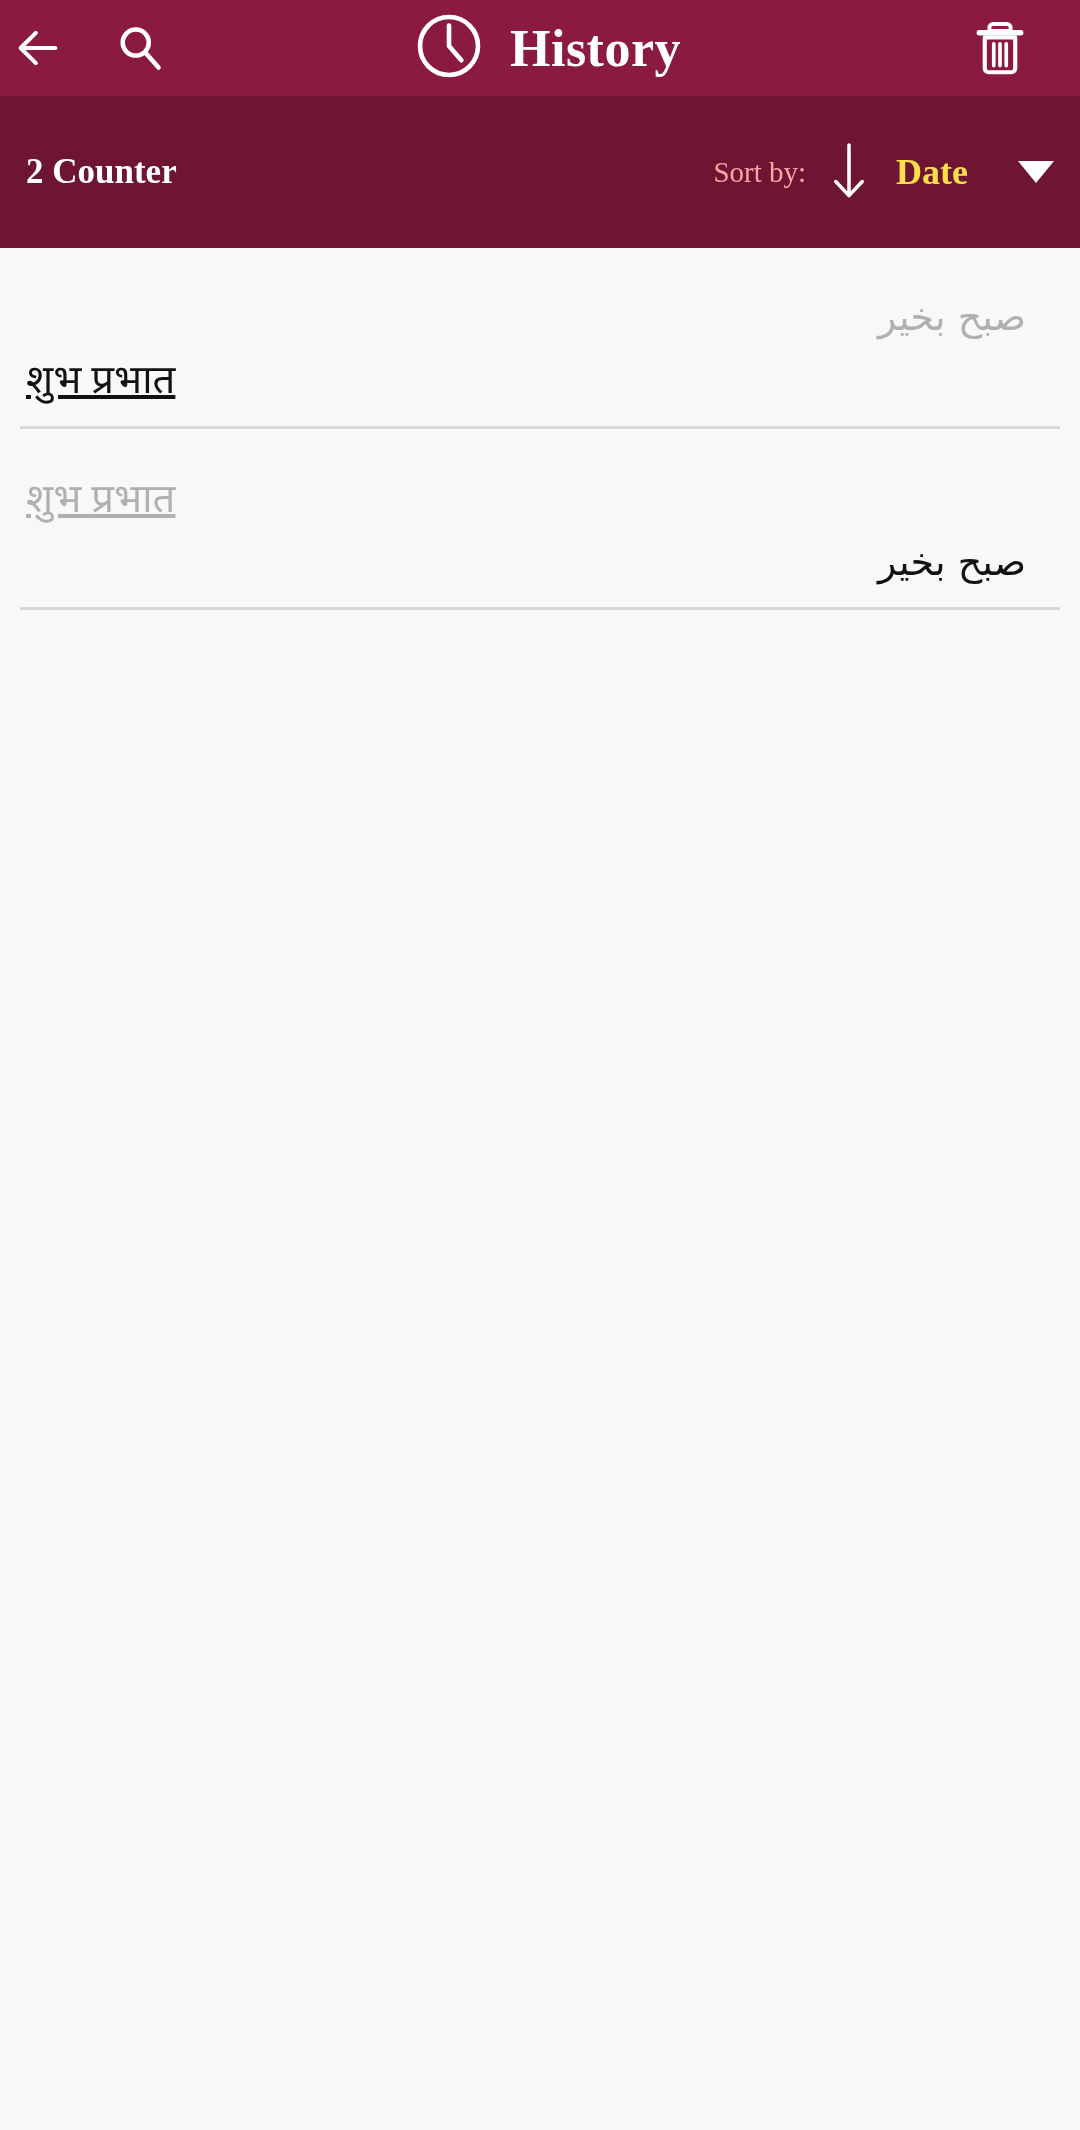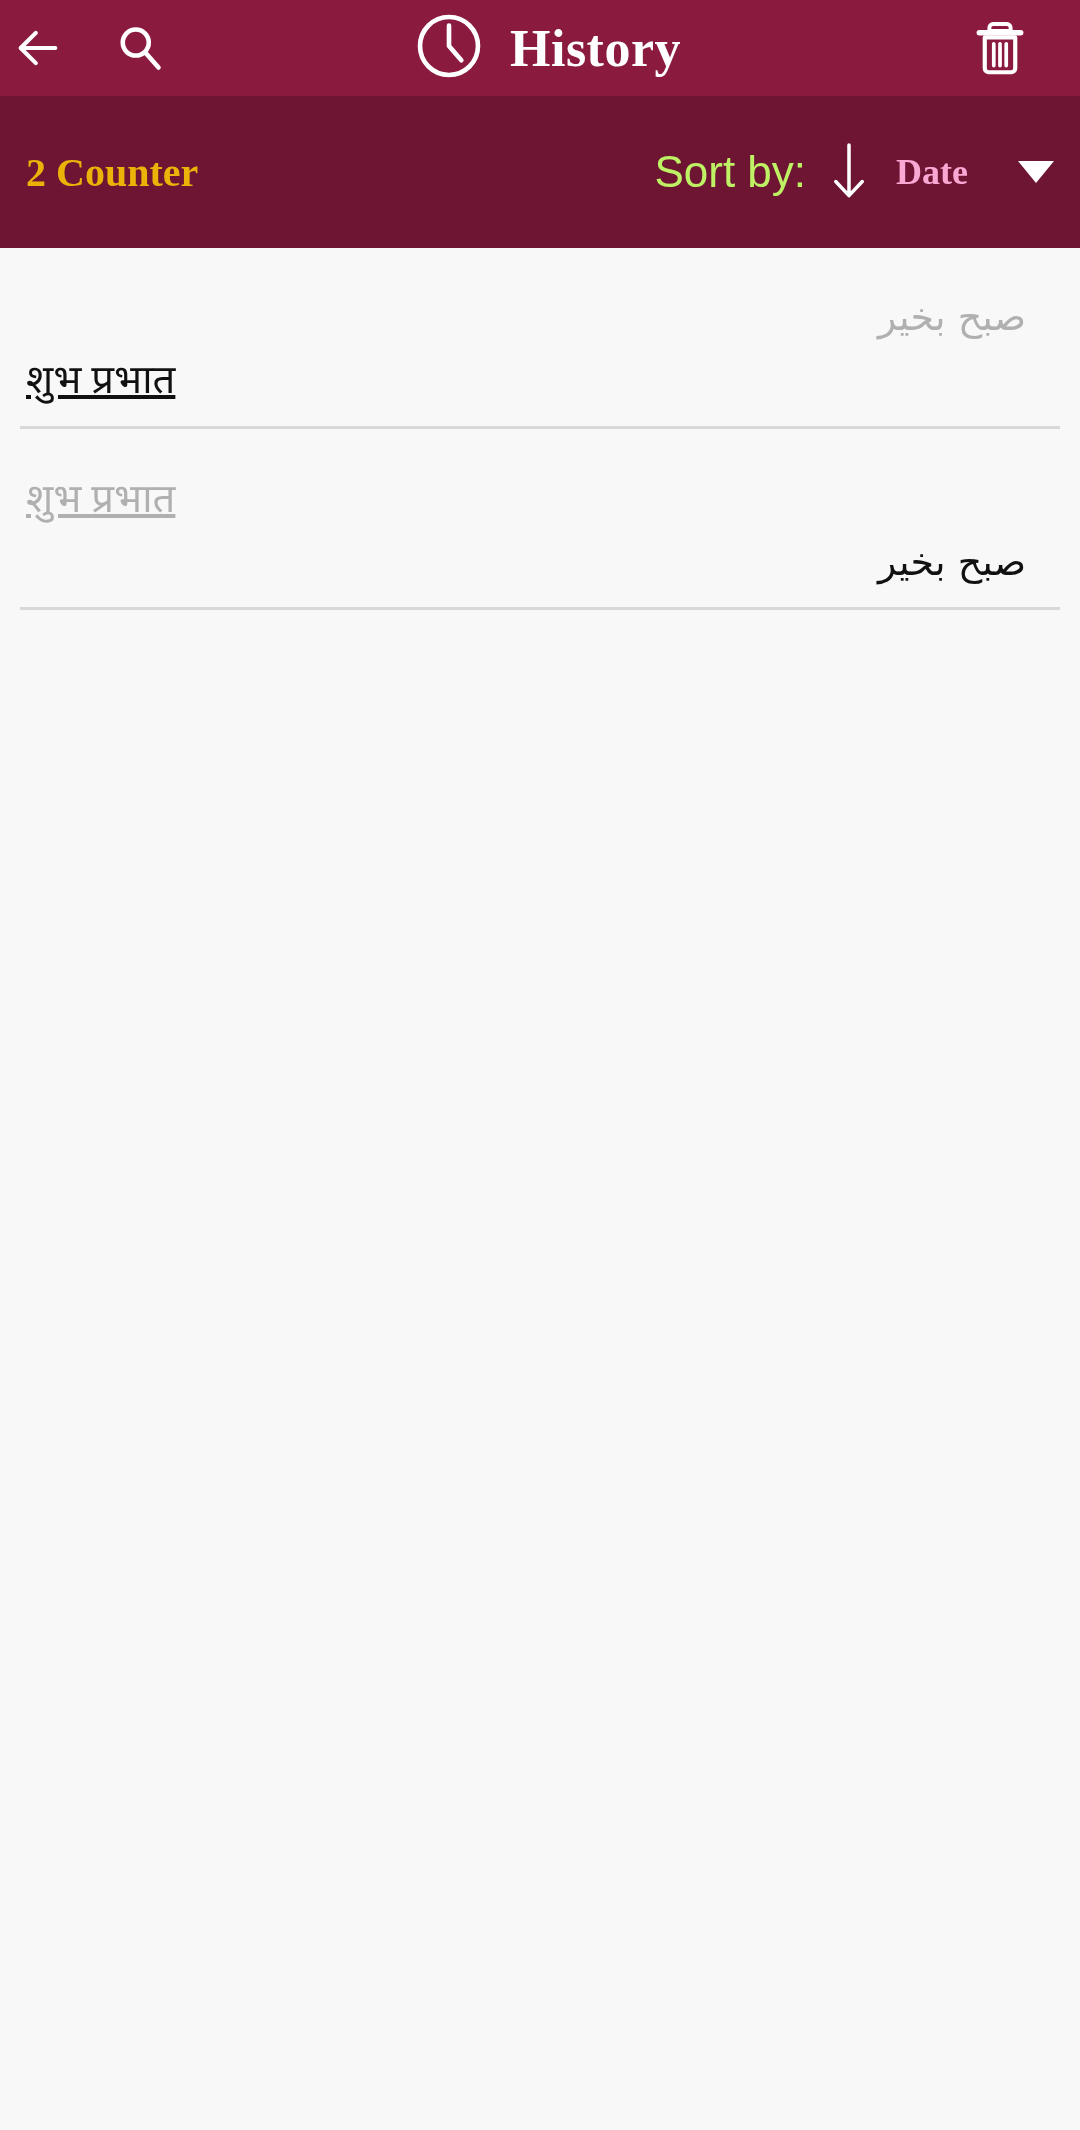--- a/index.html
+++ b/index.html
@@ -69,49 +69,49 @@
     top: 96px; left: 0;
     width: 1080px;
     height: 152px;
     background: #6e1534;
     display: flex;
     align-items: center;
     padding: 0 26px 0 26px;
   }
 
   .counter-label {
-    color: #eab308;
-    font-size: 40px;
+    color: #ffffff;
+    font-size: 35px;
     font-weight: bold;
     white-space: nowrap;
     font-family: "Liberation Serif", "DejaVu Serif", serif;
   }
 
   .sort-group {
     margin-left: auto;
     display: flex;
     align-items: center;
   }
 
   .sort-by-label {
-    color: #bef264;
-    font-size: 44px;
+    color: #fca5a5;
+    font-size: 29px;
     font-weight: normal;
     white-space: nowrap;
-    font-family: Liberation Sans, sans-serif;
+    font-family: Liberation Serif, serif;
   }
 
   .sort-dir-icon {
     margin: 0 14px 0 26px;
     display: flex;
     align-items: center;
   }
 
   .sort-field {
-    color: #f9a8d4;
+    color: #fde047;
     font-size: 36px;
     font-weight: bold;
     white-space: nowrap;
     margin-left: 16px;
     font-family: "Liberation Serif", "DejaVu Serif", serif;
   }
 
   .caret-down {
     margin-left: 50px;
     width: 0; height: 0;

